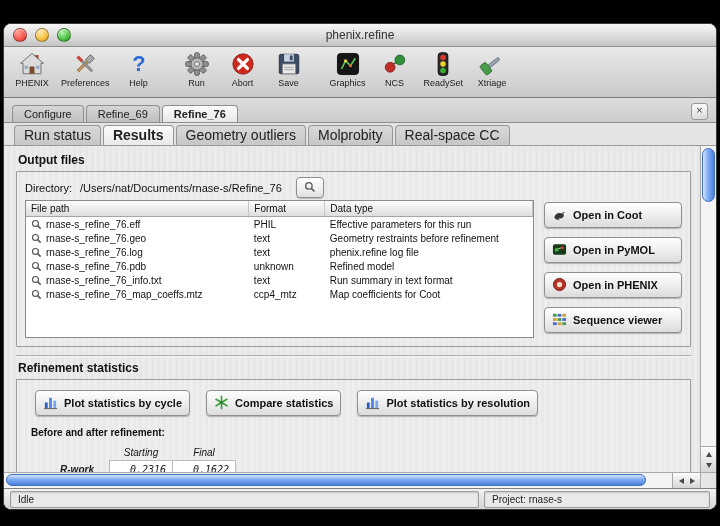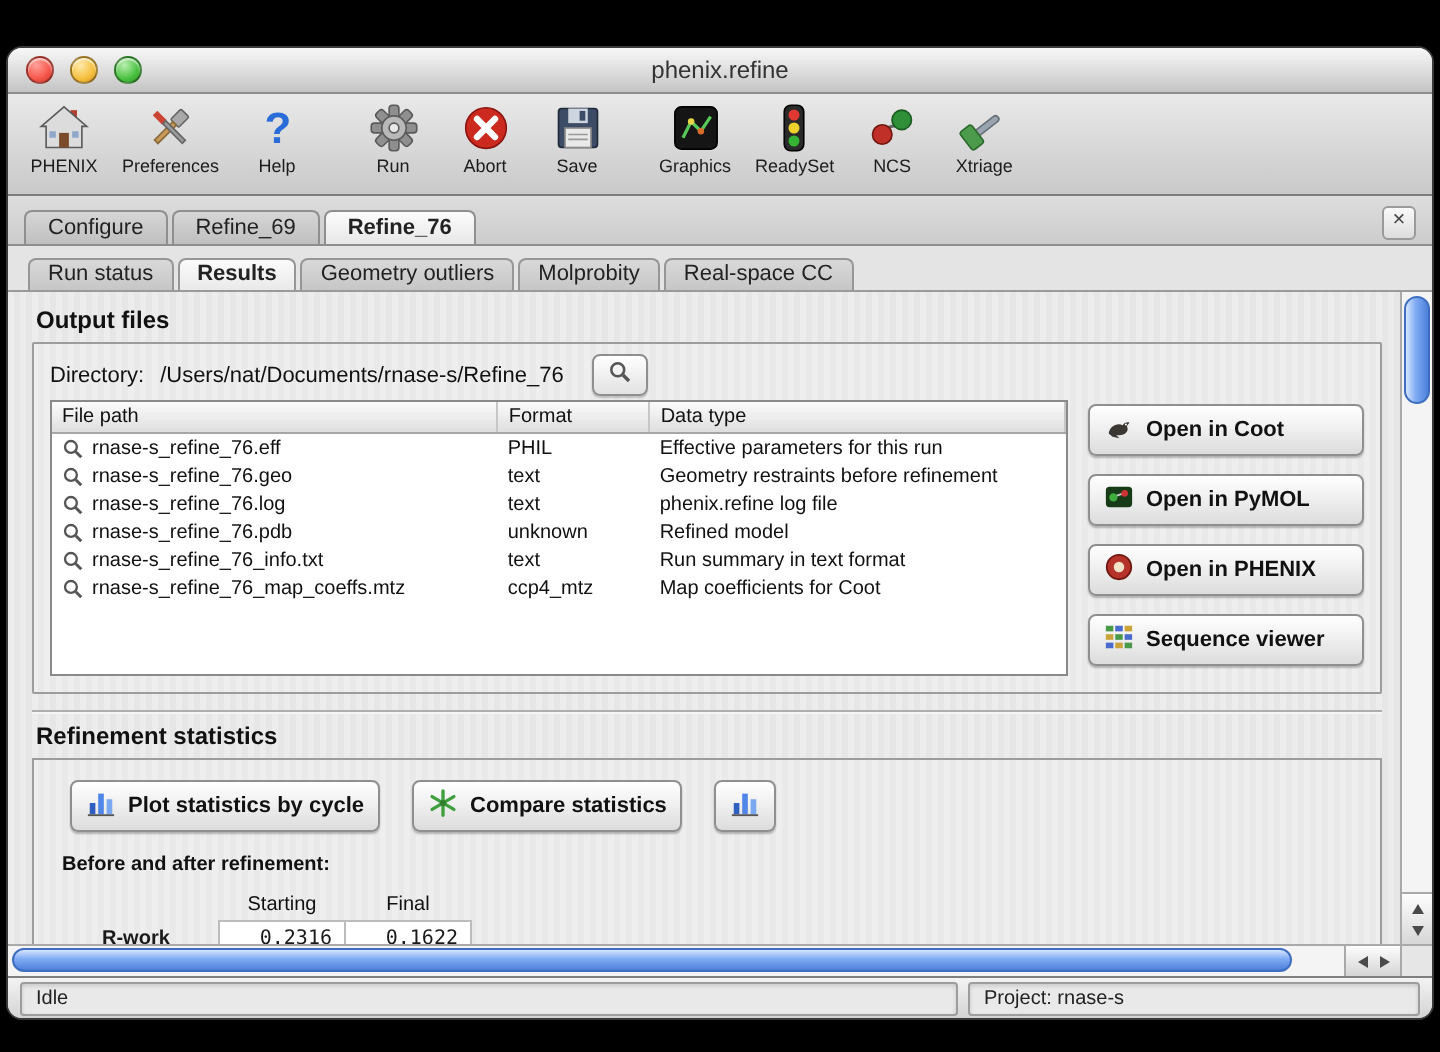--- a/index.html
+++ b/index.html
@@ -33,21 +33,21 @@
   .maintabs{flex:0 0 21px;display:flex;align-items:flex-end;gap:2px;padding:3px 8px 0;
             background:linear-gradient(#dddddd,#cccccc);border-bottom:1px solid #8e8e8e;}
   .tab{font-size:11px;color:#222;padding:2px 11px 2px;border:1px solid #8f8f8f;border-bottom:none;
        border-radius:4px 4px 0 0;background:linear-gradient(#d6d6d6,#bfbfbf);white-space:nowrap;text-align:right;}
   .tab.active{background:linear-gradient(#fcfcfc,#e7e7e7);font-weight:bold;}
   .tabs-close{margin-left:auto;margin-bottom:2px;width:15px;height:15px;border:1px solid #9a9a9a;
               border-radius:3px;background:linear-gradient(#fafafa,#dcdcdc);color:#444;
               font-size:11px;line-height:13px;text-align:center;}
   .subtabs{flex:0 0 20px;display:flex;align-items:flex-end;gap:2px;padding:2px 10px 0;
            background:#e4e4e4;border-bottom:1px solid #9a9a9a;}
-  .subtab{font-size:11px;color:#222;padding:1px 9px 2px;border:1px solid #969696;border-bottom:none;
+  .subtab{font-size:14px;color:#222;padding:1px 9px 2px;border:1px solid #969696;border-bottom:none;
           border-radius:4px 4px 0 0;background:linear-gradient(#d9d9d9,#c6c6c6);white-space:nowrap;}
   .subtab.active{background:linear-gradient(#fbfbfb,#e9e9e9);font-weight:bold;}
   
   .content-wrap{flex:1;position:relative;
      background:repeating-linear-gradient(90deg,#ececec 0 3px,#e6e6e6 3px 6px);}
   .content{position:absolute;left:0;top:0;right:15px;bottom:15px;overflow:hidden;
            padding:5px 10px 0 12px;}
   .section-h{font-size:12px;font-weight:bold;color:#111;margin:2px 0 4px 2px;}
   .of-panel{border:1px solid #9c9c9c;border-radius:1px;padding:3px 8px 8px;background:rgba(255,255,255,.14);}
   .dir-row{height:25px;display:flex;align-items:center;font-size:11px;color:#111;}
@@ -70,24 +70,24 @@
   .aqua-btn{display:flex;align-items:center;gap:6px;height:24px;border:1px solid #8f8f8f;
             border-radius:4px;background:linear-gradient(#ffffff,#f0f0f0 45%,#dcdcdc);
             box-shadow:0 1px 1px rgba(0,0,0,.25);padding:0 7px;font-size:11px;font-weight:bold;
             color:#111;white-space:nowrap;}
   .aqua-btn svg{width:15px;height:15px;flex:0 0 15px;}
   .sect-divider{border-top:1px solid #adadad;border-bottom:1px solid #f5f5f5;margin:8px 0 4px;}
   .rs-panel{border:1px solid #9c9c9c;border-bottom:none;padding:9px 12px 0;height:220px;
             background:rgba(255,255,255,.14);}
   .rs-buttons{display:flex;gap:16px;margin:1px 0 11px 6px;}
   .rs-caption{font-size:10px;font-weight:bold;color:#111;margin:0 0 6px 2px;}
-  table.stats{border-collapse:collapse;font-size:10px;margin-left:16px;}
+  table.stats{border-collapse:collapse;font-size:10px;margin-left:16px;font-style:italic;}
   table.stats th,table.stats td{height:16px;padding:0 6px;}
   table.stats thead th{font-weight:normal;text-align:center;color:#111;}
-  table.stats tbody th{text-align:left;font-weight:bold;width:52px;border:0;}
+  table.stats tbody th{text-align:center;font-weight:bold;width:52px;border:0;}
   table.stats tbody td{background:#fff;border:1px solid #bcbcbc;width:50px;text-align:right;
      font-family:"DejaVu Sans Mono",monospace;font-size:10px;}
   
   .vscroll{position:absolute;top:0;right:0;bottom:15px;width:15px;background:#f4f4f4;
            border-left:1px solid #a9a9a9;}
   .vthumb{position:absolute;left:1px;right:1px;top:2px;height:52px;border-radius:7px;
           background:linear-gradient(90deg,#d7e6fc,#7fabf4 45%,#4c80d8);border:1px solid #3f6ec0;}
   .vscroll .arrows{position:absolute;bottom:0;left:0;right:0;height:26px;
           background:linear-gradient(#fdfdfd,#d5d5d5);border-top:1px solid #a9a9a9;
           display:flex;flex-direction:column;align-items:center;justify-content:space-evenly;}
@@ -213,37 +213,37 @@
             <path d="M8 22 L13 12 L19 18 L25 9" stroke="#58c858" stroke-width="2" fill="none"></path>
             <circle cx="13" cy="12" r="2" fill="#e8d44a"></circle>
             <circle cx="19" cy="18" r="2" fill="#d86a2a"></circle>
           </svg>
         </span>
       <span class="tb-label">Graphics</span>
     </div>
     <div class="tb-item">
       <span class="tb-icon">
           <svg viewBox="0 0 32 32">
+            <path d="M12 16 L20 14" stroke="#666" stroke-width="2"></path>
+            <circle cx="10" cy="20" r="6" fill="#c03028" stroke="#701810"></circle>
+            <circle cx="22" cy="11" r="6" fill="#2e8f38" stroke="#1a5a20"></circle>
+          </svg>
+        </span>
+      <span class="tb-label">NCS</span>
+    </div>
+    <div class="tb-item">
+      <span class="tb-icon">
+          <svg viewBox="0 0 32 32">
             <rect x="10" y="2" width="12" height="28" rx="4" fill="#2a2a2a" stroke="#000"></rect>
             <circle cx="16" cy="8" r="3.4" fill="#e03830"></circle>
             <circle cx="16" cy="16" r="3.4" fill="#ecd22a"></circle>
             <circle cx="16" cy="24" r="3.4" fill="#35b335"></circle>
           </svg>
         </span>
       <span class="tb-label">ReadySet</span>
-    </div>
-    <div class="tb-item">
-      <span class="tb-icon">
-          <svg viewBox="0 0 32 32">
-            <path d="M12 16 L20 14" stroke="#666" stroke-width="2"></path>
-            <circle cx="10" cy="20" r="6" fill="#c03028" stroke="#701810"></circle>
-            <circle cx="22" cy="11" r="6" fill="#2e8f38" stroke="#1a5a20"></circle>
-          </svg>
-        </span>
-      <span class="tb-label">NCS</span>
     </div>
     <div class="tb-item">
       <span class="tb-icon">
           <svg viewBox="0 0 32 32">
             <g transform="rotate(-38 16 16)">
               <rect x="6" y="14" width="21" height="4" rx="2" fill="#9aa4ae" stroke="#667078"></rect>
               <rect x="2" y="9" width="9" height="14" rx="2" fill="#4c9a4c" stroke="#2a6a2a"></rect>
             </g>
           </svg>
         </span>
@@ -446,20 +446,21 @@
                 </svg></span>
             <span>Compare statistics</span>
           </div>
           <div class="aqua-btn">
             <span><svg viewBox="0 0 16 16" width="15" height="15">
                   <rect x="2" y="8" width="3" height="6" fill="#2f5fbf"></rect>
                   <rect x="6.5" y="3" width="3" height="11" fill="#4f86e8"></rect>
                   <rect x="11" y="6" width="3" height="8" fill="#79a8f0"></rect>
                   <line x1="1" y1="14.5" x2="15" y2="14.5" stroke="#555"></line>
                 </svg></span>
+            <span>Plot statistics by resolution</span>
           </div>
         </div>
 
         <div class="rs-caption">Before and after refinement:</div>
 
         <table class="stats">
           <thead>
             <tr>
               <th></th>
               <th>Starting</th>

